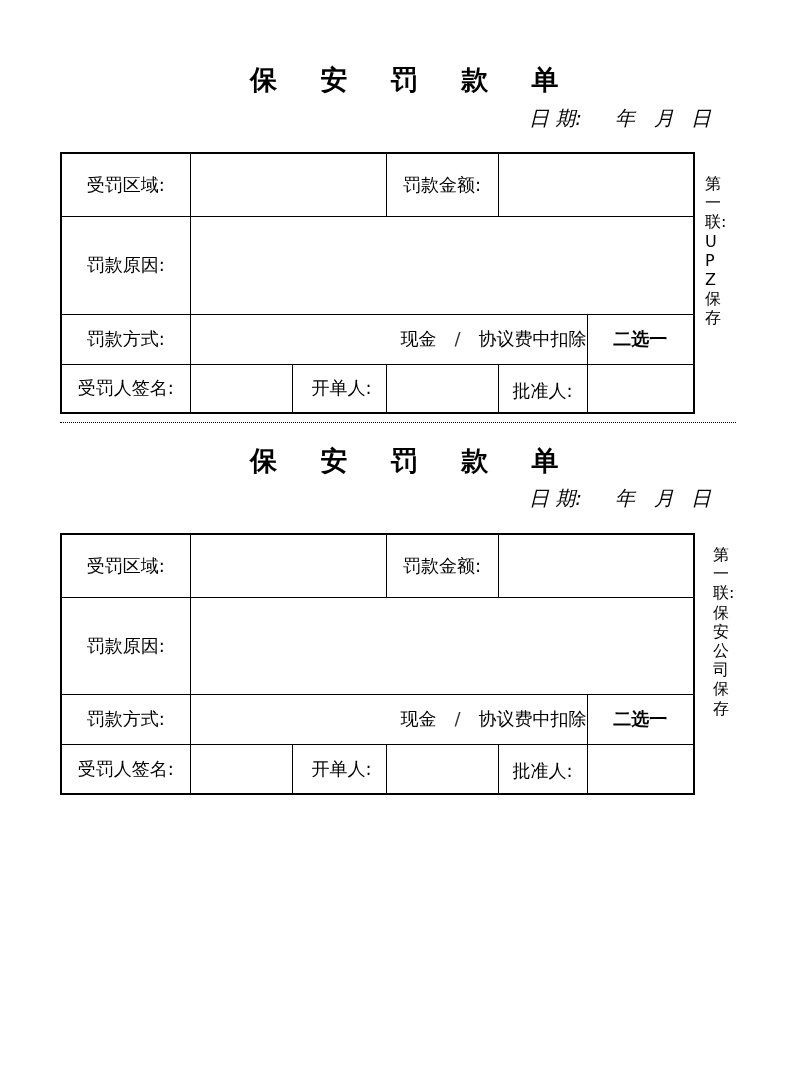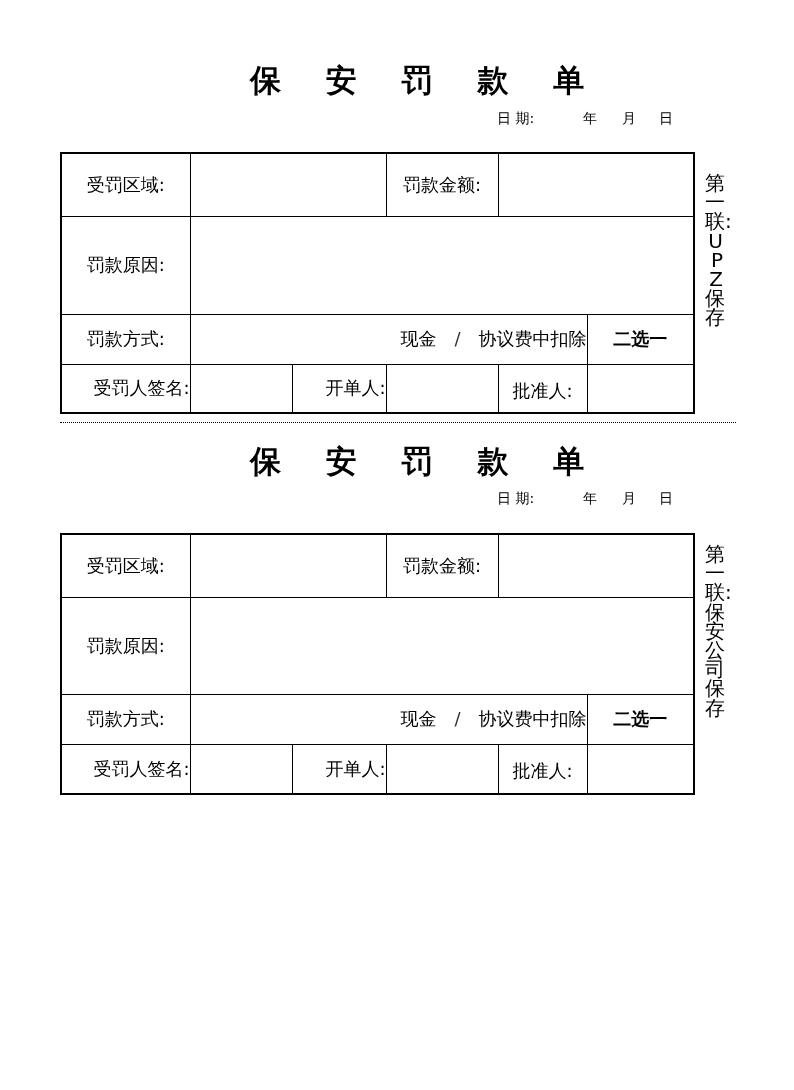--- a/index.html
+++ b/index.html
@@ -3,49 +3,49 @@
   <meta charset="utf-8">
   <style>
     * { box-sizing: border-box; margin: 0; padding: 0; }
     html, body { width: 794px; height: 1090px; background: #ffffff; overflow: hidden; }
     body { position: relative; font-family: "DejaVu Sans", "Liberation Sans", sans-serif; color: #000; }
 
     .form { position: absolute; left: 0; width: 794px; }
     .title {
       position: absolute; left: 250px; width: 240px;
       font-family: "DejaVu Serif", "Liberation Serif", serif;
-      font-size: 31px; font-weight: bold; letter-spacing: 17px;
+      font-size: 27px; font-weight: bold; letter-spacing: 17px;
       white-space: nowrap; line-height: 36px;
     }
     .date-row {
-      position: absolute; left: 497px; width: 190px; height: 20px;
-      font-size: 14px; line-height: 20px; white-space: nowrap;
+      position: absolute; left: 529px; width: 190px; height: 20px;
+      font-size: 20px; line-height: 20px; white-space: nowrap; font-style: italic;
     }
     .date-row span { position: absolute; top: 0; }
 
     table.grid {
       position: absolute; left: 60px; width: 633px;
       border-collapse: collapse; table-layout: fixed;
       border: 2.5px solid #000;
       margin-top: 19px;
     }
     table.grid td {
       border: 1px solid #000; font-size: 18px; padding: 0;
       vertical-align: middle; white-space: nowrap; overflow: hidden;
     }
     td.label { text-align: center; }
-    td.label-left { text-align: right; padding-left: 2px; }
+    td.label-left { text-align: center; padding-left: 2px; }
     td.method { text-align: right; }
     td.method .sep { display: inline-block; margin: 0 18px; color: #333; }
     td.choice { text-align: center; font-weight: bold; }
     td.field { background: #fff; }
 
     .side-label {
       position: absolute; left: 705px; width: 18px;
-      font-size: 20px; line-height: 19.2px; text-align: right;
+      font-size: 16px; line-height: 19.2px; text-align: left;
       word-break: break-all;
     }
 
     .cut-line {
       position: absolute; left: 60px; top: 422px; width: 676px; height: 0;
       border-top: 1.5px dotted #000;
     }
   </style>
 </head>
 <body>
@@ -144,14 +144,14 @@
       <td class="label-left">受罚人签名:</td>
       <td class="field"></td>
       <td class="label-left" style="padding-left:5px;">开单人:</td>
       <td class="field"></td>
       <td class="label" style="padding-top:4px;">批准人:</td>
       <td class="field"></td>
     </tr>
   </tbody>
     </table>
 
-  <div class="side-label" style="top:164px;">第一联:保安公司保存</div>
+  <div class="side-label" style="top:164px;margin-left:8px;">第一联:保安公司保存</div>
 </div>
 
 </body></html>

